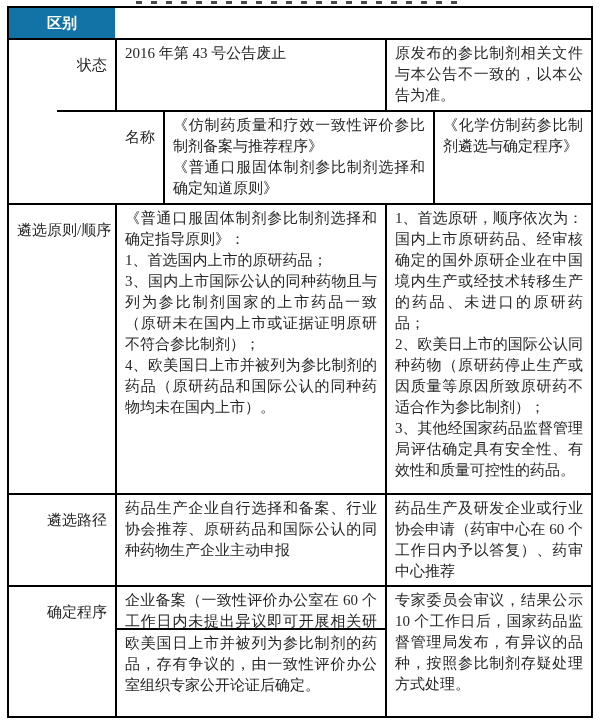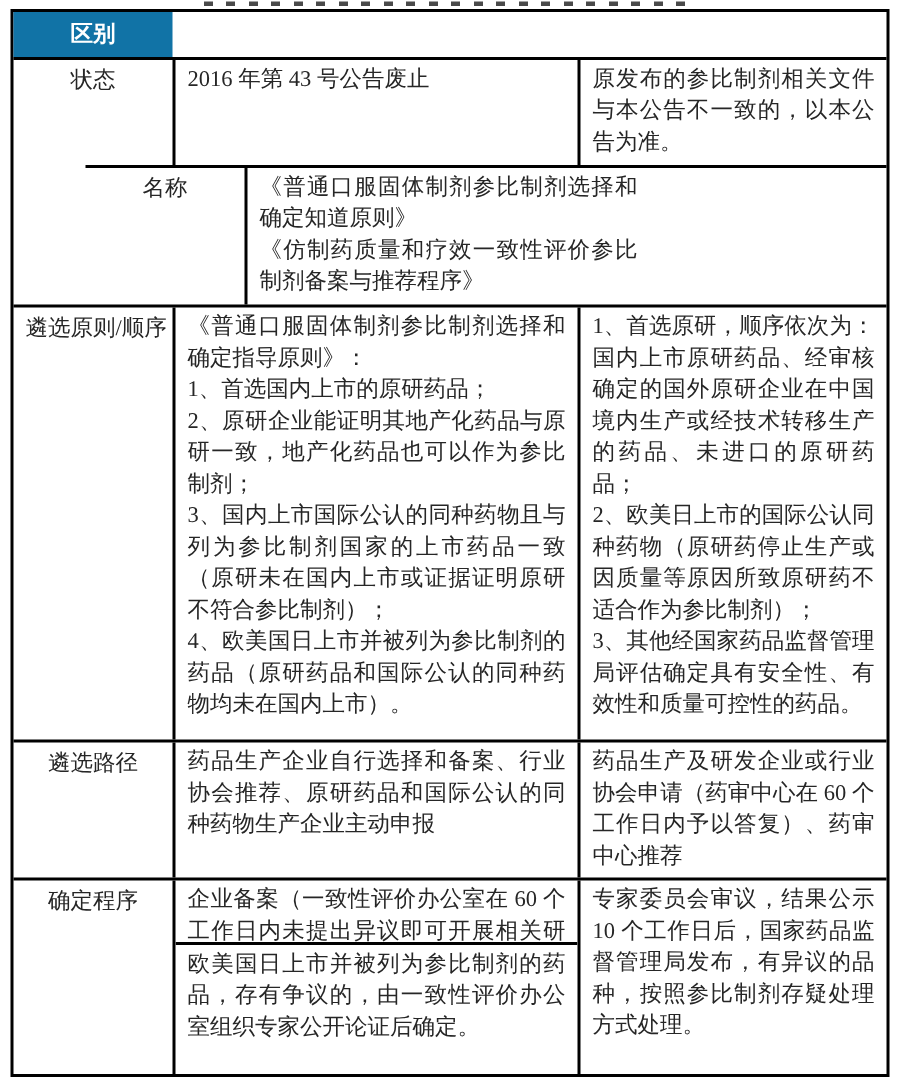--- a/index.html
+++ b/index.html
@@ -38,21 +38,21 @@
   .cell{
     padding:3px 8px 2px 8px;
     font-size:15px;line-height:21px;
     overflow:hidden;
   }
   .cell.c2,.cell.c3{border-left:2px solid var(--border);}
   .cell p{margin:0;text-align:justify;}
   .cell p{word-break:break-all;}
 
   .label-cell{
-    text-align:center;padding-top:4px;font-size:15px;white-space:nowrap;
+    text-align:right;padding-top:15px;font-size:15px;white-space:nowrap;
   }
 
   .header .cell{
     background:var(--header-bg);
     color:var(--header-text);
     font-weight:bold;font-size:15px;line-height:24px;
     padding:3px 8px;
     height:30px;
   }
   .header .c1{color:var(--header-col1-text);text-align:center;}
@@ -87,31 +87,33 @@
         <p>2016 年第 43 号公告废止</p>
       </div>
       <div class="cell c3">
         <p>原发布的参比制剂相关文件与本公告不一致的，以本公告为准。</p>
       </div>
     </div>
 
     <div class="t-row r-name">
       <div class="cell c1 label-cell">名称</div>
       <div class="cell c2">
+        <p>《仿制药质量和疗效一致性评价参比制剂备案与推荐程序》</p>
         <p>《普通口服固体制剂参比制剂选择和确定知道原则》</p>
-        <p>《仿制药质量和疗效一致性评价参比制剂备案与推荐程序》</p>
+      </div>
+      <div class="cell c3">
+        <p>《化学仿制药参比制剂遴选与确定程序》</p>
       </div>
     </div>
 
     <div class="t-row r-principle">
       <div class="cell c1 label-cell">遴选原则/顺序</div>
       <div class="cell c2">
         <p>《普通口服固体制剂参比制剂选择和确定指导原则》：</p>
         <p>1、首选国内上市的原研药品；</p>
-        <p>2、原研企业能证明其地产化药品与原研一致，地产化药品也可以作为参比制剂；</p>
         <p>3、国内上市国际公认的同种药物且与列为参比制剂国家的上市药品一致（原研未在国内上市或证据证明原研不符合参比制剂）；</p>
         <p>4、欧美国日上市并被列为参比制剂的药品（原研药品和国际公认的同种药物均未在国内上市）。</p>
       </div>
       <div class="cell c3">
         <p>1、首选原研，顺序依次为：国内上市原研药品、经审核确定的国外原研企业在中国境内生产或经技术转移生产的药品、未进口的原研药品；</p>
         <p>2、欧美日上市的国际公认同种药物（原研药停止生产或因质量等原因所致原研药不适合作为参比制剂）；</p>
         <p>3、其他经国家药品监督管理局评估确定具有安全性、有效性和质量可控性的药品。</p>
       </div>
     </div>
 

